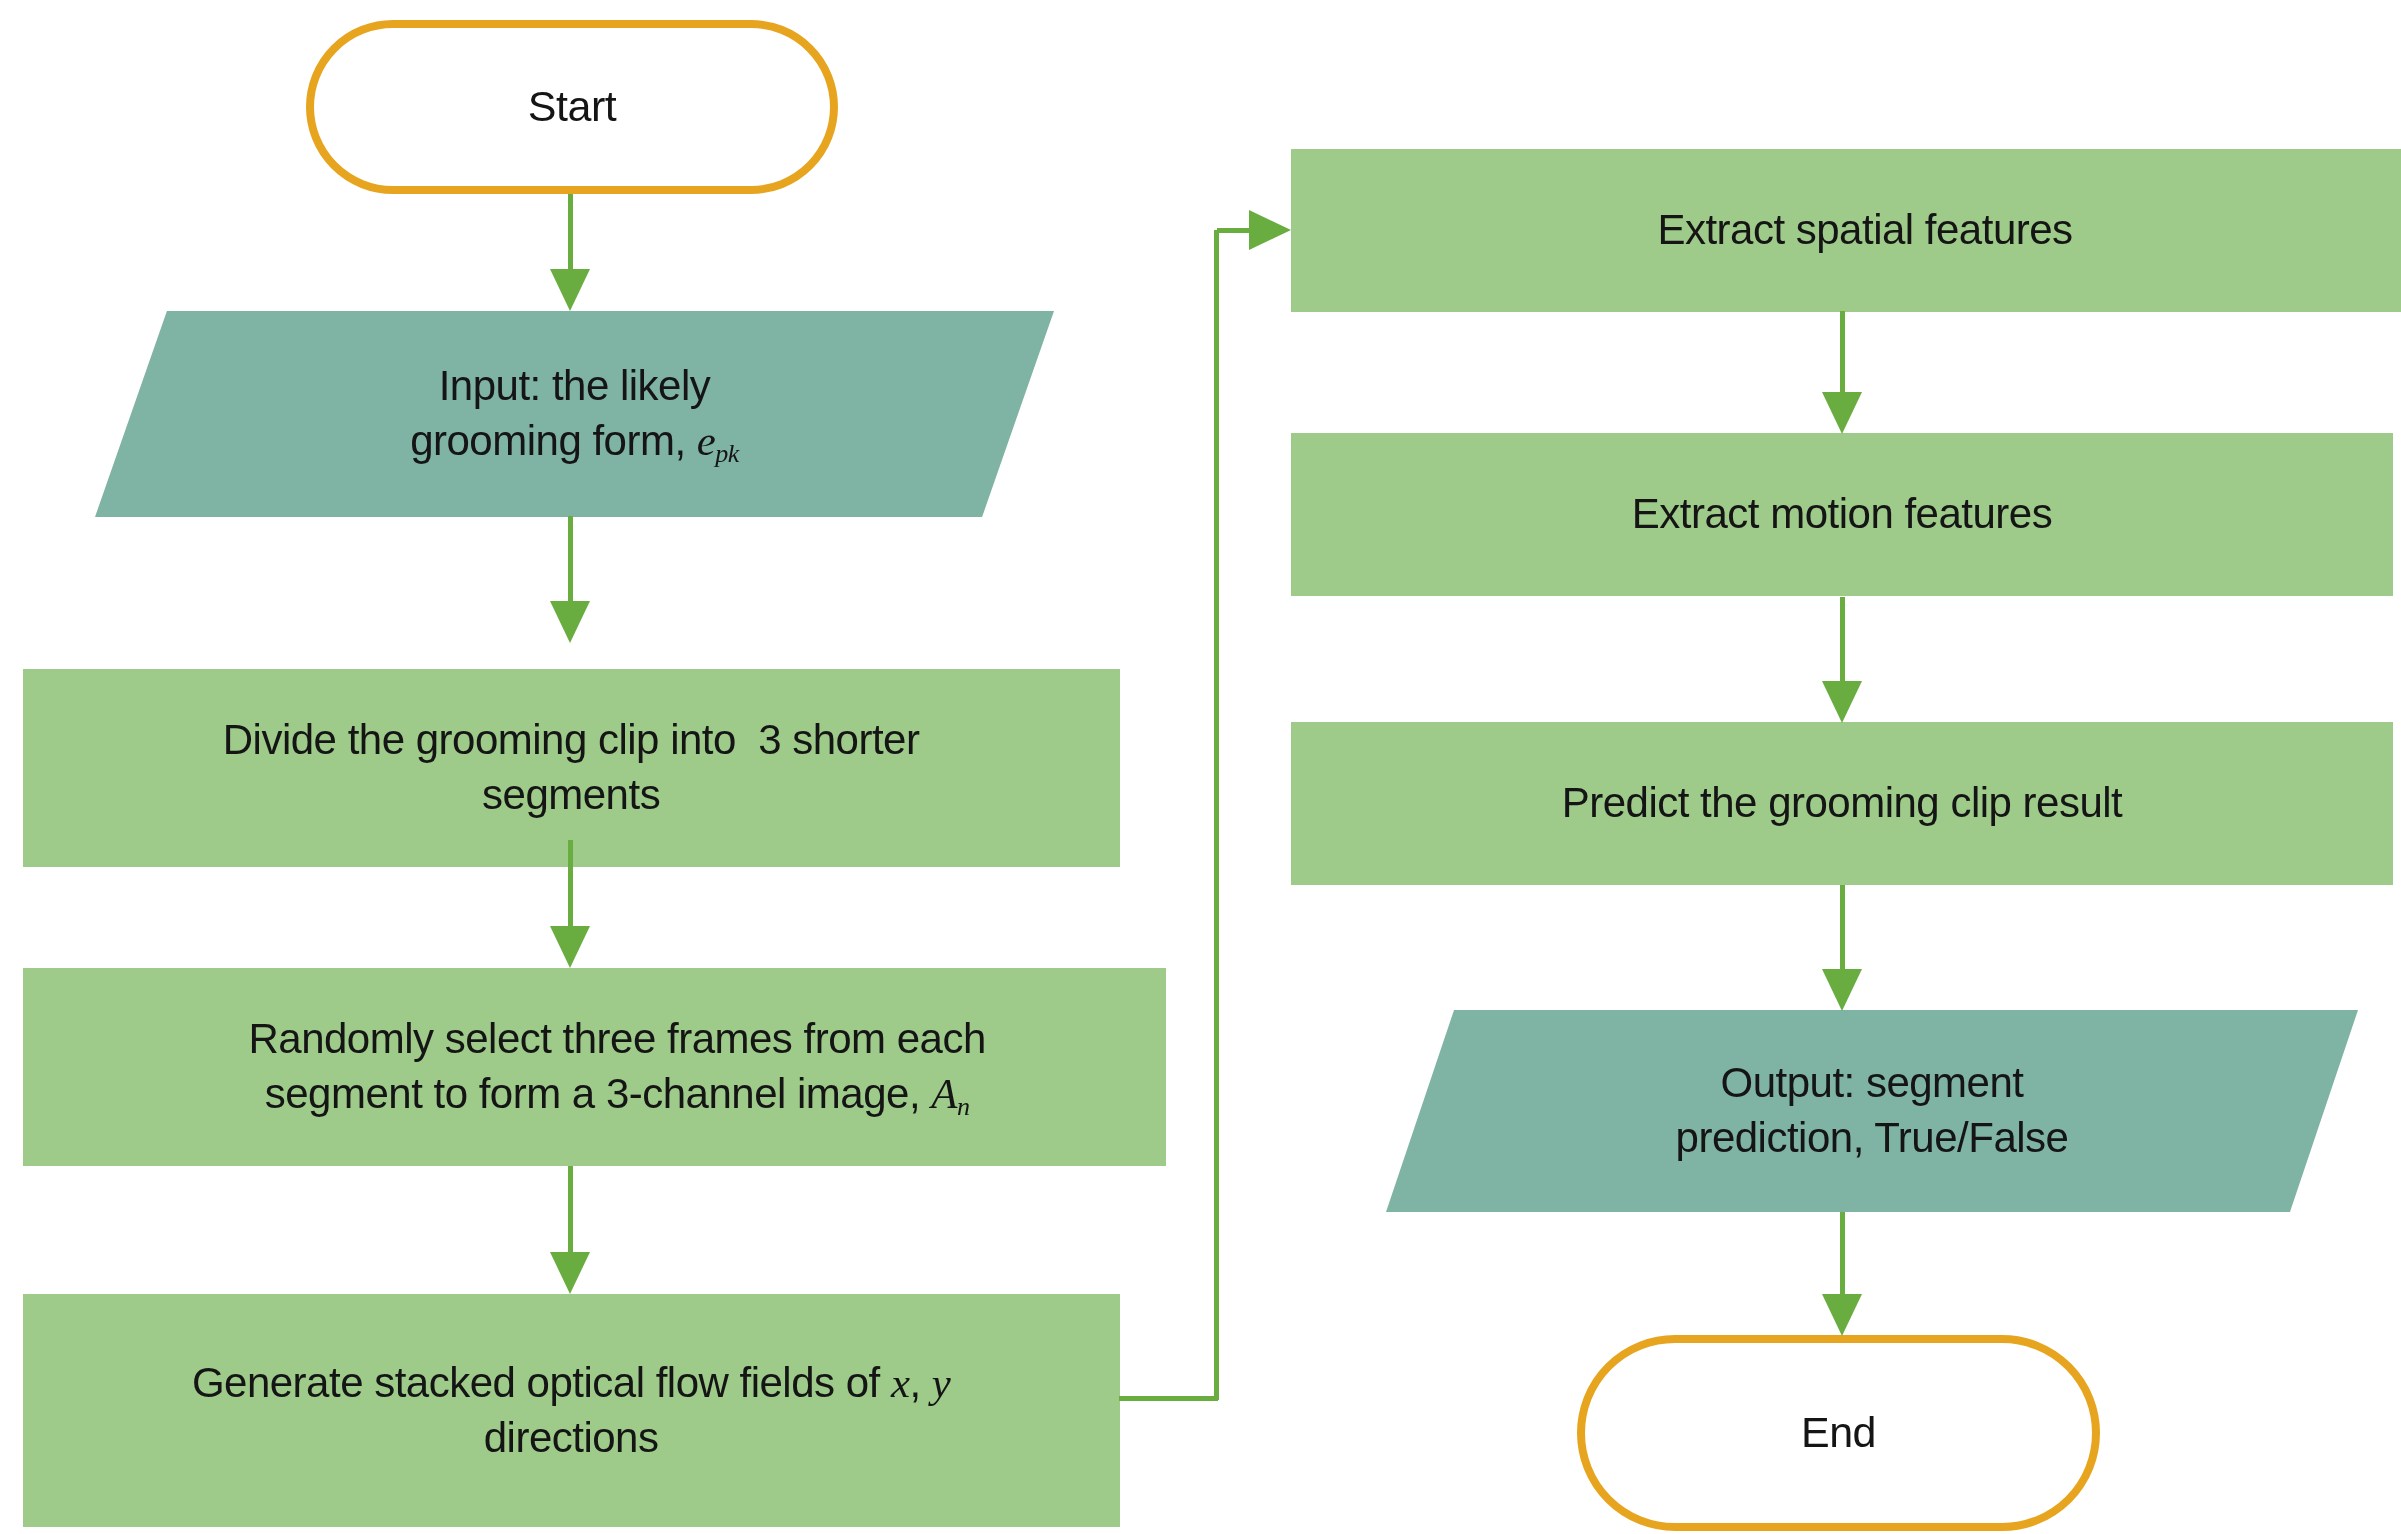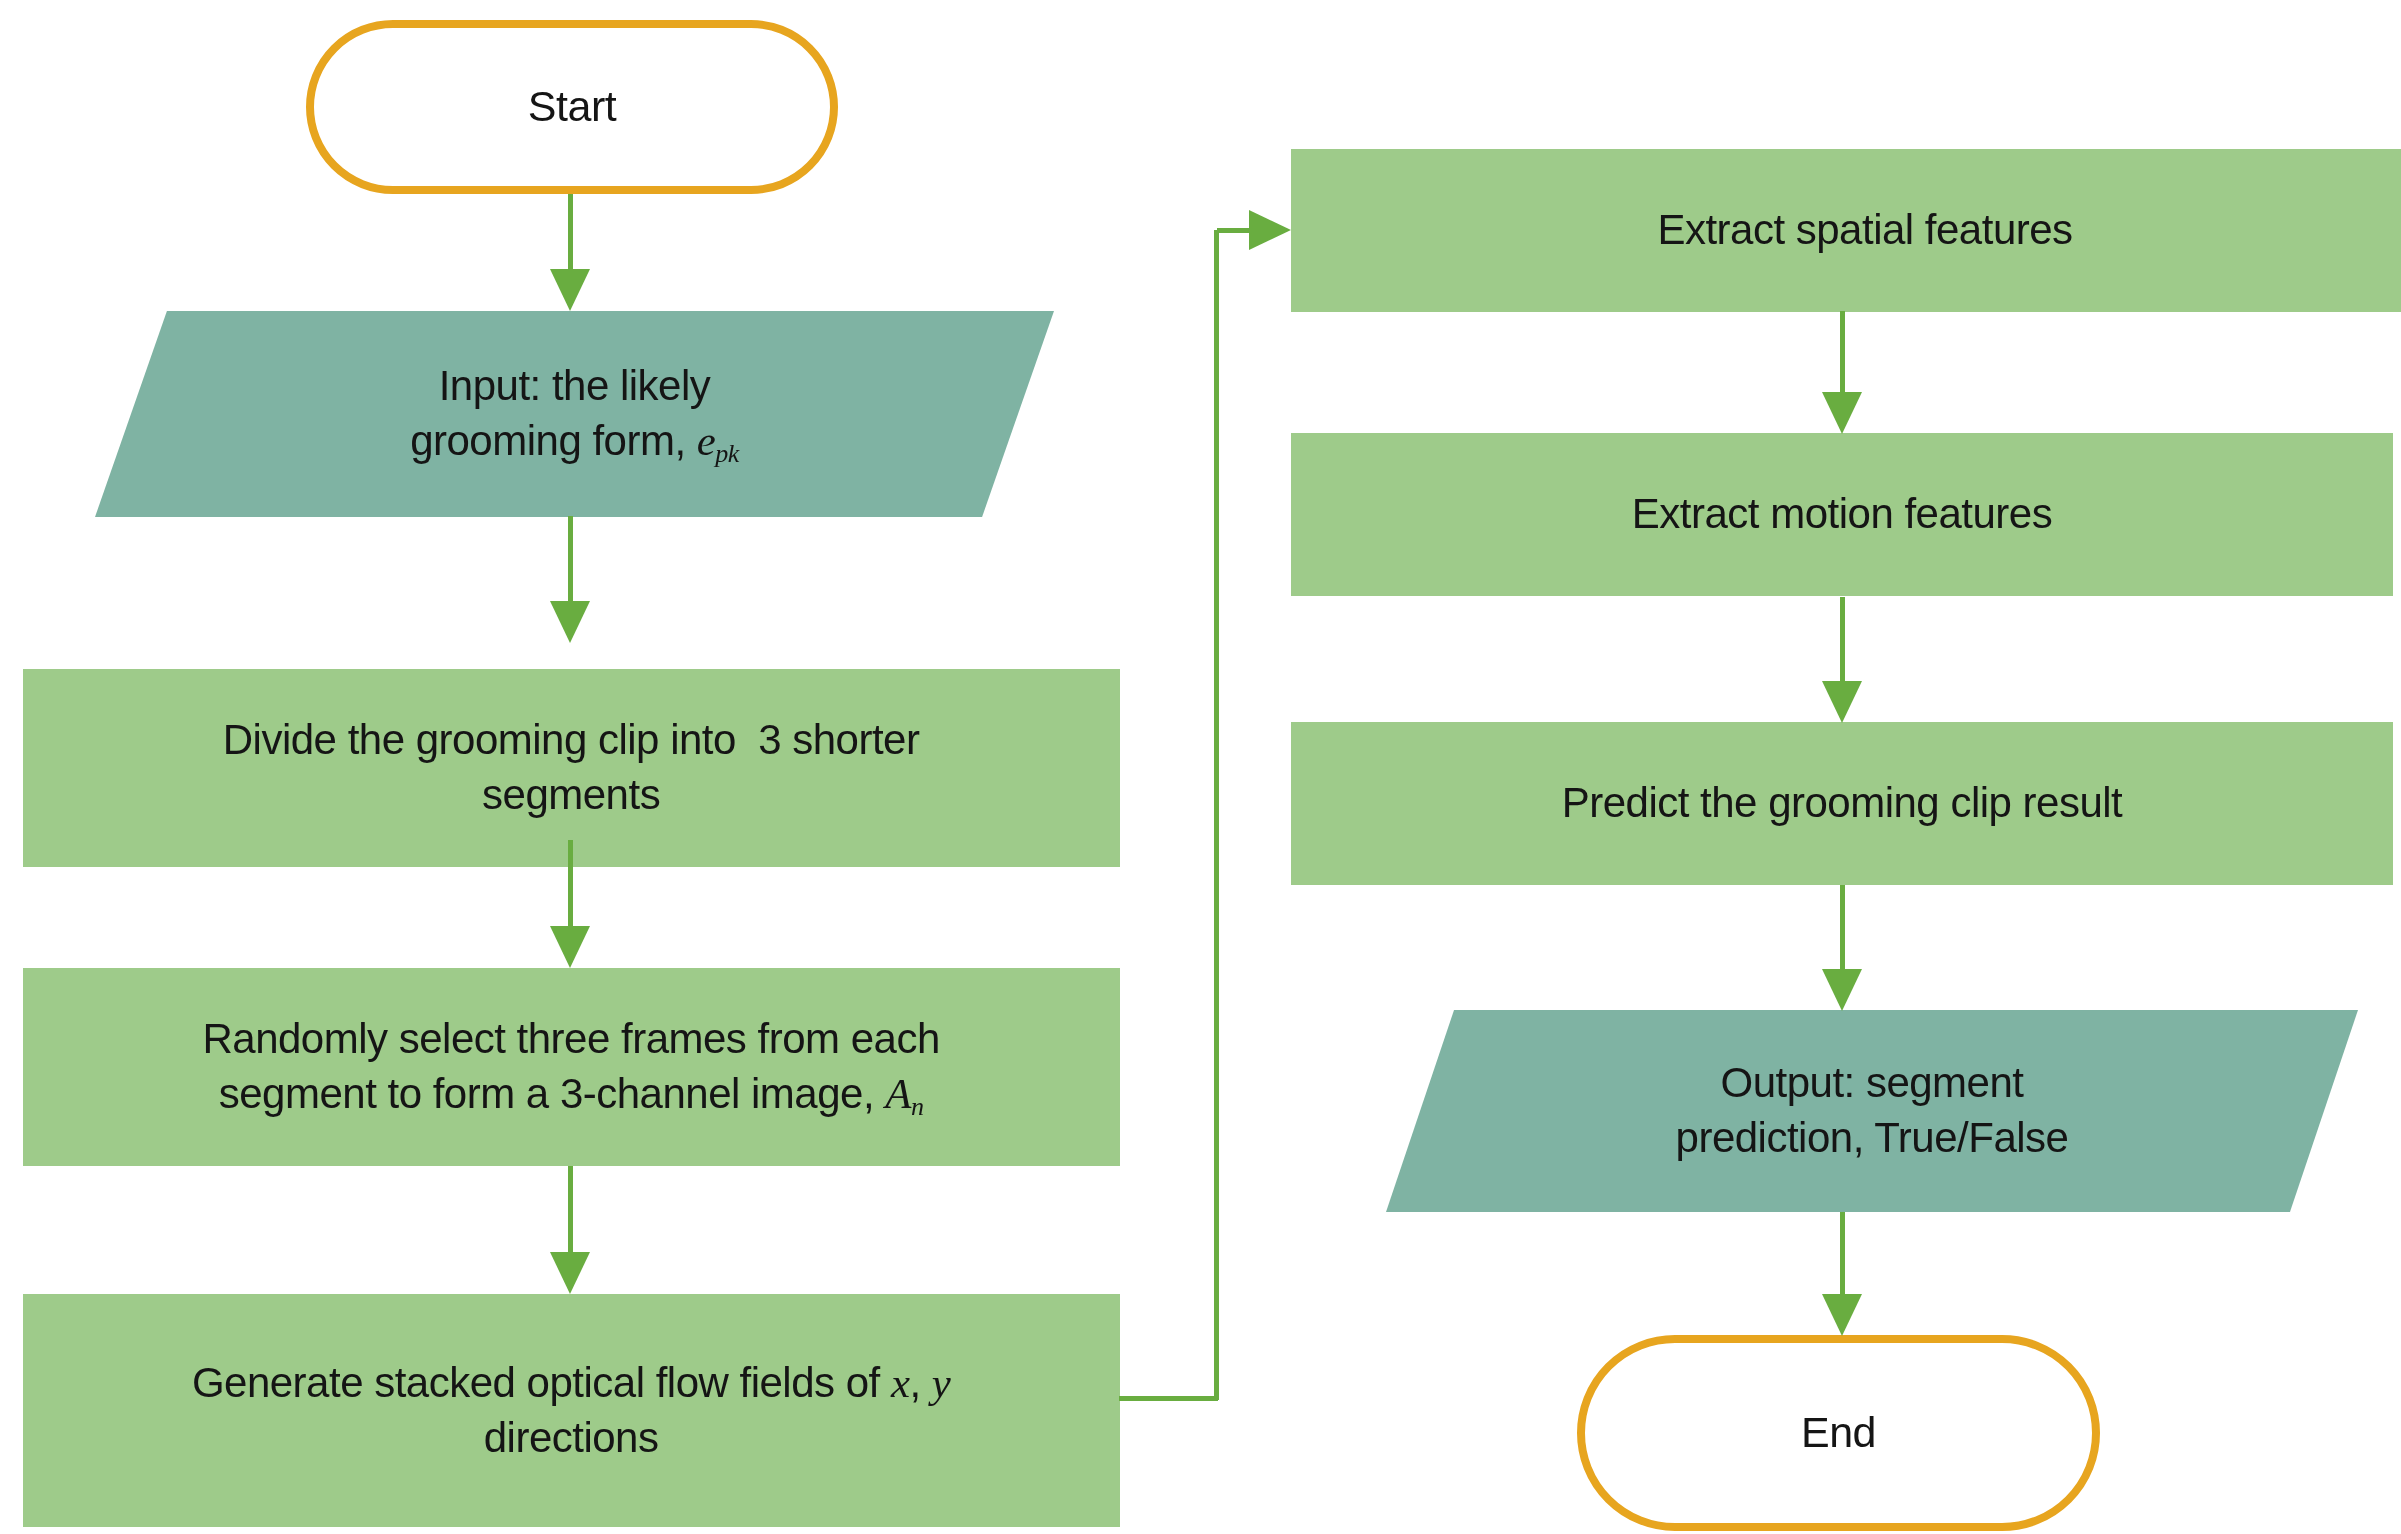--- a/index.html
+++ b/index.html
@@ -46,21 +46,21 @@
     font-family:"Liberation Serif",serif;
     font-style:italic;
     font-size:0.62em;
     vertical-align:-0.25em;
     line-height:0;
   }
   
   #n-start  {left:306px; top:20px;   width:516px; height:158px;}
   #n-input  {left:95px; top:311px;  width:959px;height:206px; clip-path:polygon(7.5% 0,100% 0,92.5% 100%,0 100%);}
   #n-divide {left:22.6px;  top:669px;  width:1097px;height:198px;}
-  #n-random {left:22.6px;  top:968px; width:1097px;height:198px;}
+  #n-random {left:22.6px;  top:968px; width:1097px;height:198px;padding-left:46px;}
   #n-optical{left:22.6px;  top:1294px; width:1097px;height:233px;}
   #n-spatial{left:1291px;top:149px;  width:1148px;height:163px;}
   #n-motion {left:1291px;top:433px;  width:1102px;height:163px;}
   #n-predict{left:1291px;top:722px;  width:1102px;height:163px;}
   #n-output {left:1386px;top:1010px; width:972px;height:202px; clip-path:polygon(7% 0,100% 0,93% 100%,0 100%);}
   #n-end    {left:1577px;top:1335px; width:507px; height:180px; border-radius:104px;}
   
   .vline{position:absolute;width:4.5px;background:var(--arrow);}
   .hline{position:absolute;height:4.5px;background:var(--arrow);}
   .head-down{position:absolute;width:0;height:0;

